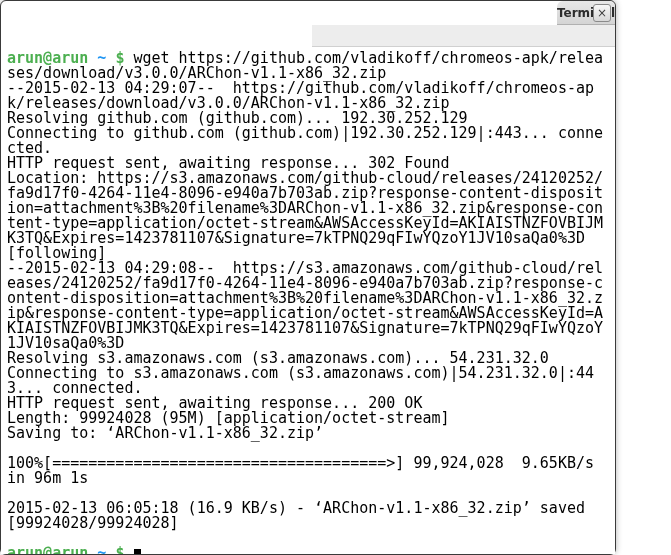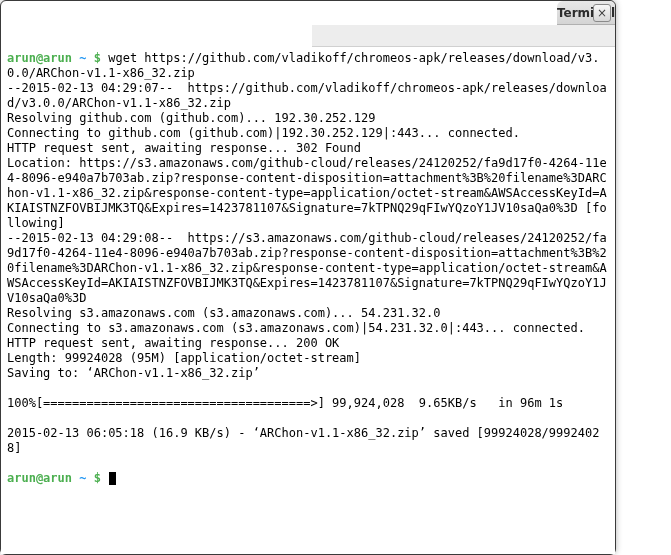--- a/index.html
+++ b/index.html
@@ -67,21 +67,21 @@
   .menu-item {
     padding: 2px 8px;
     cursor: pointer;
     margin-top: 35px;
   }
   .terminal {
     flex: 1;
     background: #fff;
     color: #000;
     font-family: "DejaVu Sans Mono", "Liberation Mono", monospace;
-    font-size: 12px;
+    font-size: 15px;
     line-height: 15px;
     padding: 4px 6px;
     white-space: pre-wrap;
     word-break: break-all;
     overflow: hidden;
   }
   .user { color: #4CAF50; font-weight: bold; }
   .tilde { color: #2196F3; font-weight: bold; }
   .dollar { color: #4CAF50; font-weight: bold; }
   .cursor {

